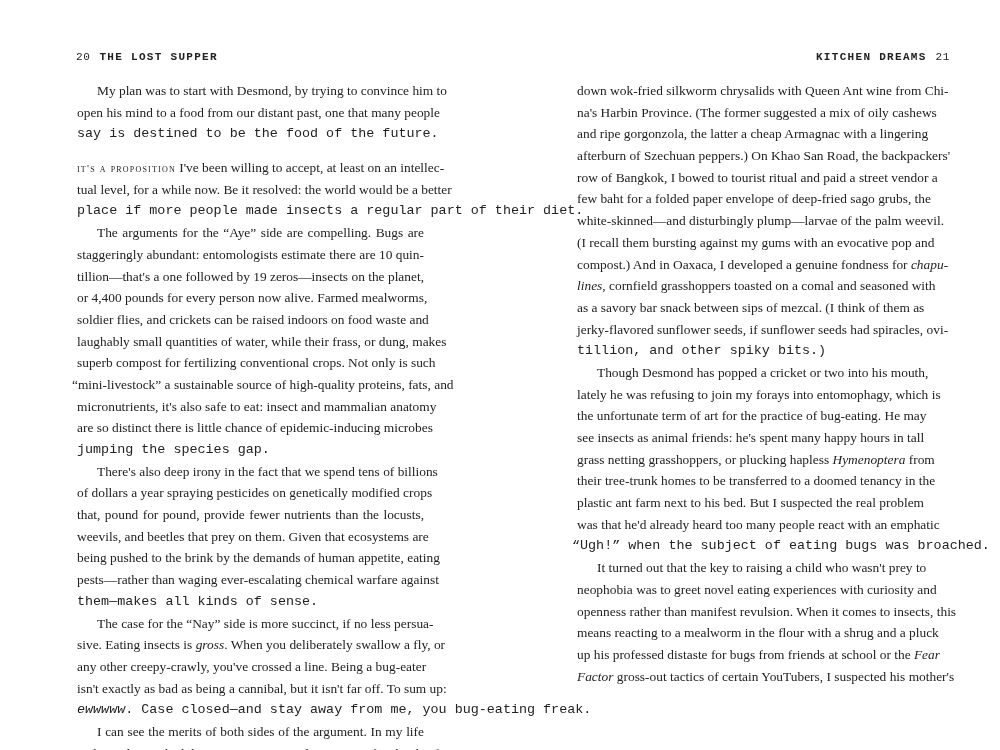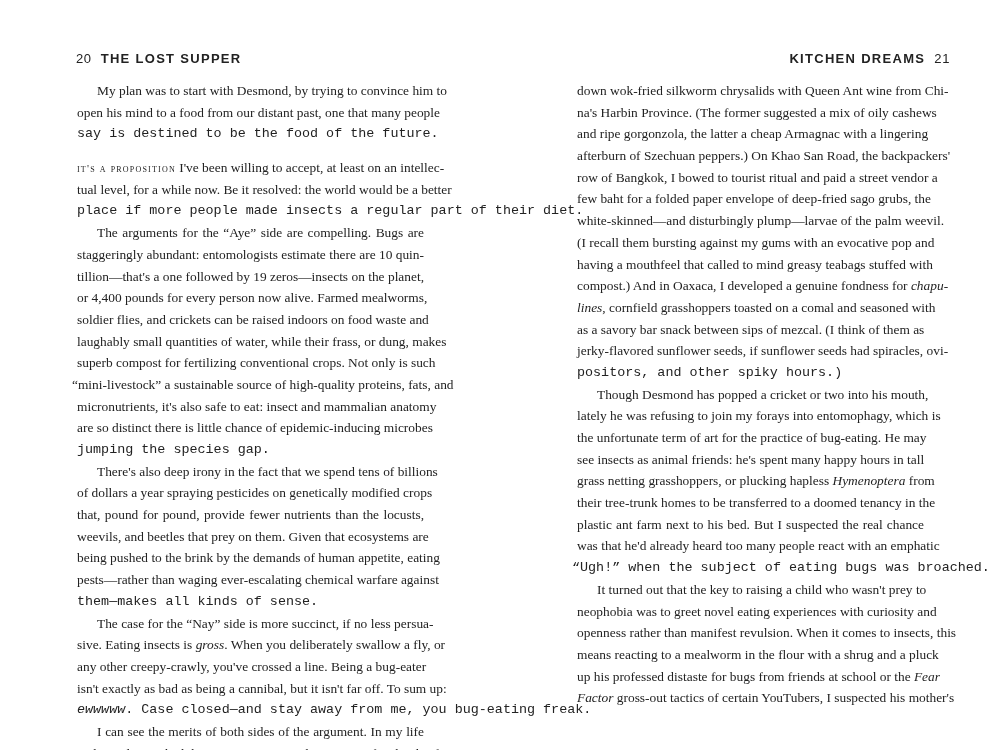--- a/index.html
+++ b/index.html
@@ -20,22 +20,22 @@
       top: 0;
       width: 500px;
       height: 750px;
     }
     .page-left { left: 0; }
     .page-right { left: 500px; }
 
     .running-head {
       position: absolute;
       top: 51px;
-      font-family: Liberation Sans, sans-serif;
-      font-size: 13px;
+      font-family: Liberation Mono, monospace;
+      font-size: 11px;
       letter-spacing: 1.3px;
       color: #222;
       white-space: nowrap;
     }
     .running-head .folio {
       font-weight: normal;
       letter-spacing: 0.6px;
     }
     .running-head .title {
       font-weight: bold;
@@ -141,35 +141,34 @@
   <div class="text-block" id="right-block">
       <div>
         <span class="line">down wok-fried silkworm chrysalids with Queen Ant wine from Chi-</span>
         <span class="line">na's Harbin Province. (The former suggested a mix of oily cashews</span>
         <span class="line">and ripe gorgonzola, the latter a cheap Armagnac with a lingering</span>
         <span class="line">afterburn of Szechuan peppers.) On Khao San Road, the backpackers'</span>
         <span class="line">row of Bangkok, I bowed to tourist ritual and paid a street vendor a</span>
         <span class="line">few baht for a folded paper envelope of deep-fried sago grubs, the</span>
         <span class="line">white-skinned—and disturbingly plump—larvae of the palm weevil.</span>
         <span class="line">(I recall them bursting against my gums with an evocative pop and</span>
-        <span class="line">having a mouthfeel that called to mind greasy teabags stuffed with</span>
         <span class="line">compost.) And in Oaxaca, I developed a genuine fondness for <em>chapu-</em></span>
         <span class="line"><em>lines</em>, cornfield grasshoppers toasted on a comal and seasoned with</span>
         <span class="line">as a savory bar snack between sips of mezcal. (I think of them as</span>
         <span class="line">jerky-flavored sunflower seeds, if sunflower seeds had spiracles, ovi-</span>
-        <span class="line last">positors, and other spiky hours.)</span>
+        <span class="line last">tillion, and other spiky bits.)</span>
       </div>
       <div>
         <span class="line indent">Though Desmond has popped a cricket or two into his mouth,</span>
         <span class="line">lately he was refusing to join my forays into entomophagy, which is</span>
         <span class="line">the unfortunate term of art for the practice of bug-eating. He may</span>
         <span class="line">see insects as animal friends: he's spent many happy hours in tall</span>
         <span class="line">grass netting grasshoppers, or plucking hapless <em>Hymenoptera</em> from</span>
         <span class="line">their tree-trunk homes to be transferred to a doomed tenancy in the</span>
-        <span class="line">plastic ant farm next to his bed. But I suspected the real chance</span>
+        <span class="line">plastic ant farm next to his bed. But I suspected the real problem</span>
         <span class="line">was that he'd already heard too many people react with an emphatic</span>
         <span class="line last hang">“Ugh!” when the subject of eating bugs was broached.</span>
       </div>
       <div>
         <span class="line indent">It turned out that the key to raising a child who wasn't prey to</span>
         <span class="line">neophobia was to greet novel eating experiences with curiosity and</span>
         <span class="line">openness rather than manifest revulsion. When it comes to insects, this</span>
         <span class="line">means reacting to a mealworm in the flour with a shrug and a pluck</span>
         <span class="line">up his professed distaste for bugs from friends at school or the <em>Fear</em></span>
         <span class="line"><em>Factor</em> gross-out tactics of certain YouTubers, I suspected his mother's</span>

